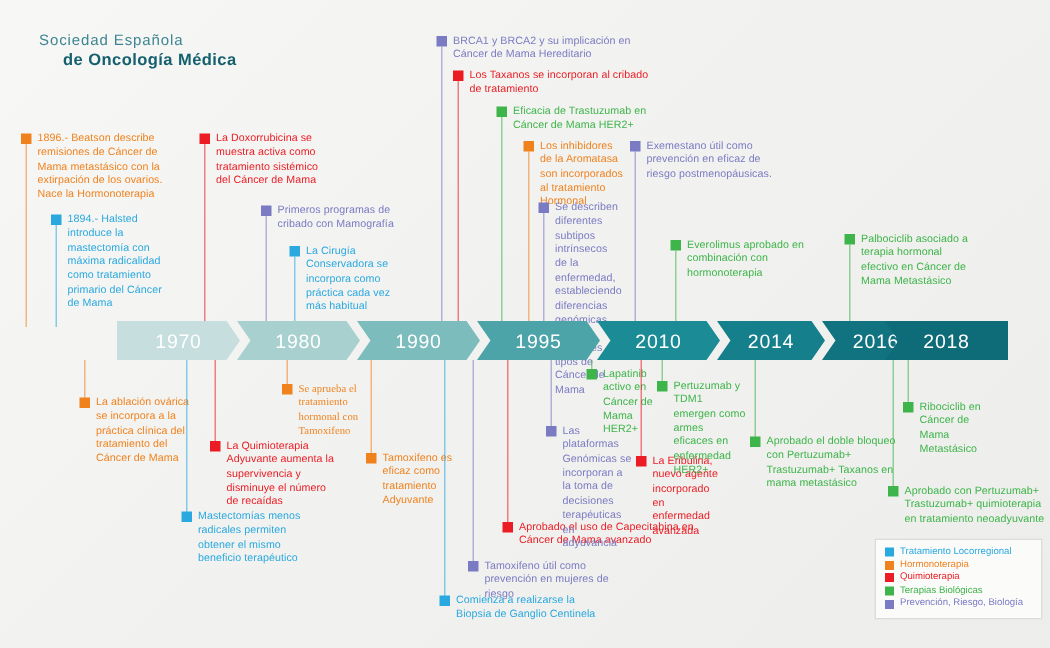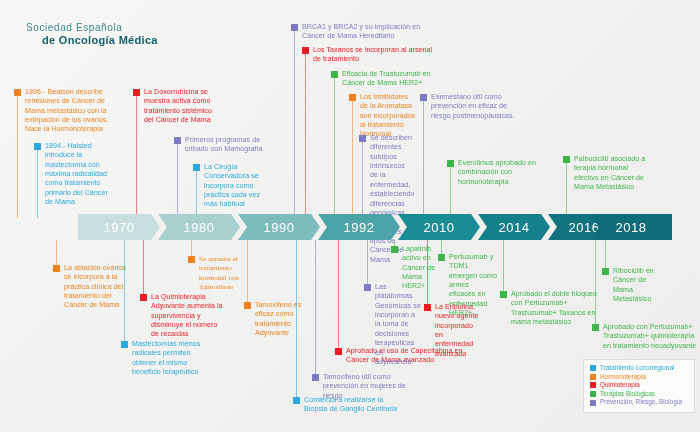--- a/index.html
+++ b/index.html
@@ -100,21 +100,21 @@
         <span class="txt" style="color: rgb(41, 169, 224); width: 66px;">La Cirugía Conservadora se incorpora como práctica cada vez más habitual</span>
       </div>
       <div class="conn" style="left: 294px; top: 31px; height: 187px; background: rgb(123, 123, 196); opacity: 0.55;"></div>
       <div class="evt" style="left: 291px; top: 23px; width: 142px;">
         <span class="dot" style="background: rgb(123, 123, 196);"></span>
         <span class="txt" style="color: rgb(123, 123, 196); width: 130px;">BRCA1 y BRCA2 y su implicación en Cáncer de Mama Hereditario</span>
       </div>
       <div class="conn" style="left: 305px; top: 54px; height: 164px; background: rgb(236, 28, 36); opacity: 0.55;"></div>
       <div class="evt" style="left: 302px; top: 46px; width: 134px;">
         <span class="dot" style="background: rgb(236, 28, 36);"></span>
-        <span class="txt" style="color: rgb(236, 28, 36); width: 122px;">Los Taxanos se incorporan al arsenal de tratamiento</span>
+        <span class="txt" style="color: rgb(236, 28, 36); width: 122px;">Los Taxanos se incorporan al cribado de tratamiento</span>
       </div>
       <div class="conn" style="left: 334px; top: 78px; height: 140px; background: rgb(62, 181, 74); opacity: 0.55;"></div>
       <div class="evt" style="left: 331px; top: 70px; width: 108px;">
         <span class="dot" style="background: rgb(62, 181, 74);"></span>
         <span class="txt" style="color: rgb(62, 181, 74); width: 96px;">Eficacia de Trastuzumab en Cáncer de Mama HER2+</span>
       </div>
       <div class="conn" style="left: 352px; top: 101px; height: 117px; background: rgb(240, 130, 30); opacity: 0.55;"></div>
       <div class="evt" style="left: 349px; top: 93px; width: 68px;">
         <span class="dot" style="background: rgb(240, 130, 30);"></span>
         <span class="txt" style="color: rgb(240, 130, 30); width: 56px;">Los inhibidores de la Aromatasa son incorporados al tratamiento Hormonal</span>
@@ -145,21 +145,21 @@
       <div class="seg first" style="left: 0px; width: 82px; background: rgb(198, 222, 221);">
         <span>1970</span>
       </div>
       <div class="seg" style="left: 80px; width: 82px; background: rgb(168, 208, 207);">
         <span>1980</span>
       </div>
       <div class="seg" style="left: 160px; width: 82px; background: rgb(124, 188, 189);">
         <span>1990</span>
       </div>
       <div class="seg" style="left: 240px; width: 82px; background: rgb(76, 163, 168);">
-        <span>1992</span>
+        <span>1995</span>
       </div>
       <div class="seg" style="left: 320px; width: 82px; background: rgb(27, 139, 150);">
         <span>2010</span>
       </div>
       <div class="seg" style="left: 400px; width: 72px; background: rgb(21, 127, 140);">
         <span>2014</span>
       </div>
       <div class="seg" style="left: 470px; width: 72px; background: rgb(18, 115, 128);">
         <span>2016</span>
       </div>

